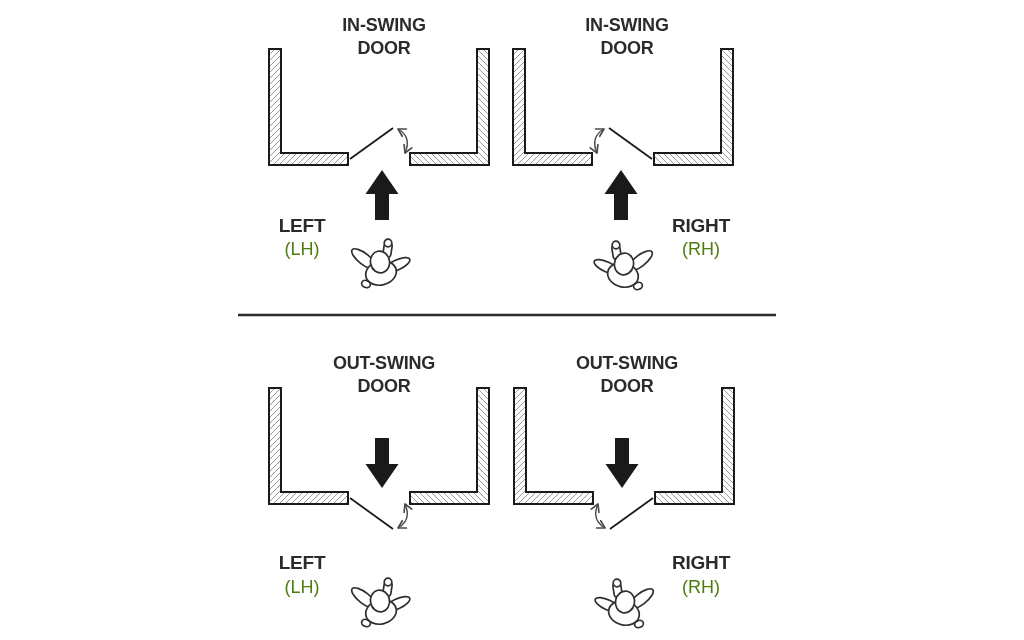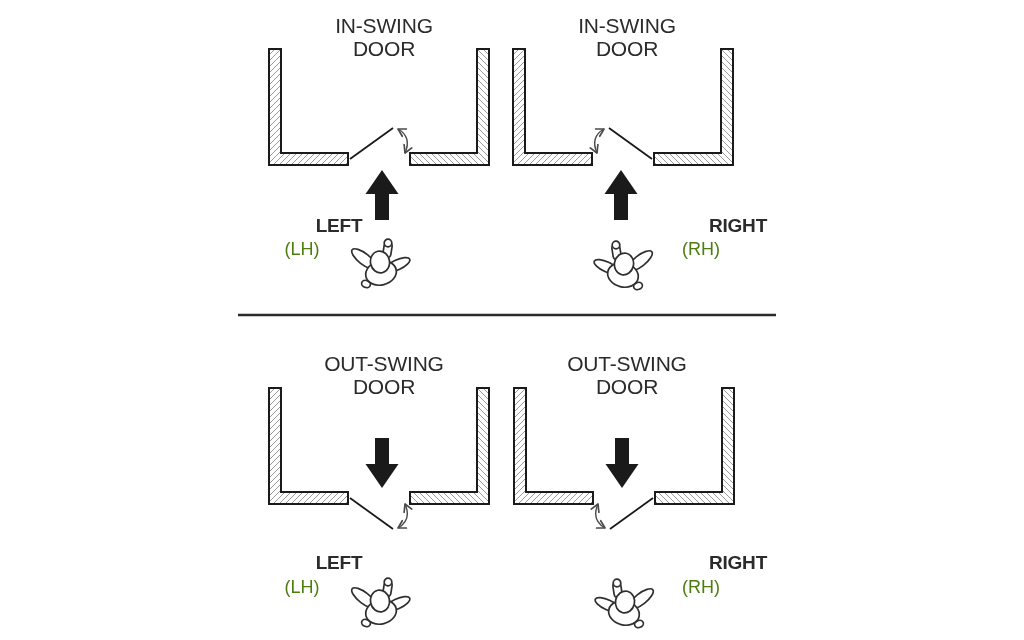--- a/index.html
+++ b/index.html
@@ -4,22 +4,22 @@
 <style>
   html,body{margin:0;padding:0;}
   body{
     width:1024px;height:640px;position:relative;overflow:hidden;
     background:#ffffff;
     font-family:"Liberation Sans","DejaVu Sans",sans-serif;
     color:#2b2b2b;
   }
   .stage-svg{position:absolute;left:0;top:0;}
   .overlay{position:absolute;white-space:nowrap;transform:translateX(-50%);text-align:center;}
-  .panel-title{font-weight:normal;font-size:21px;line-height:23px;letter-spacing:-0.2px;color:#2b2b2b;}
-  .hand{font-weight:bold;font-size:19px;letter-spacing:-0.2px;color:#2b2b2b;margin-left:37px;}
+  .panel-title{font-weight:bold;font-size:18px;line-height:23px;letter-spacing:-0.2px;color:#2b2b2b;}
+  .hand{font-weight:bold;font-size:19px;letter-spacing:-0.2px;color:#2b2b2b;}
   .abbr{font-weight:normal;font-size:18px;color:#4d7c0f;}
 </style>
 </head>
 <body>
 
 <svg class="stage-svg" width="1024" height="640" viewBox="0 0 1024 640">
   <defs>
     <pattern id="hatch" patternUnits="userSpaceOnUse" width="6" height="6">
       <path d="M-1,7 L7,-1" stroke="#8f8f8f" stroke-width="0.9" fill="none"></path>
     </pattern>

